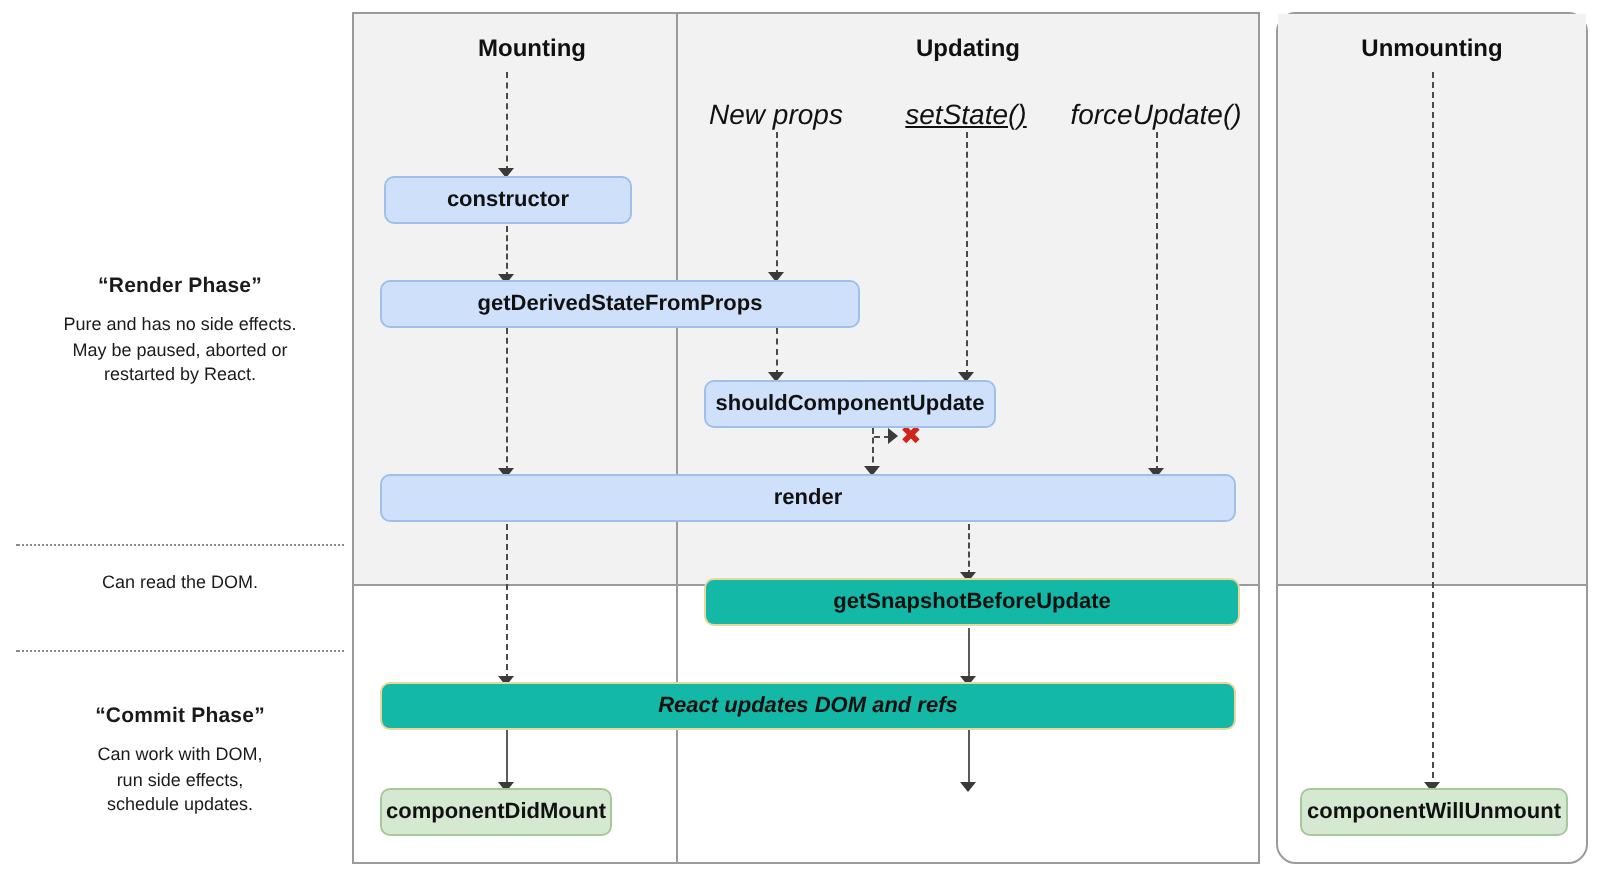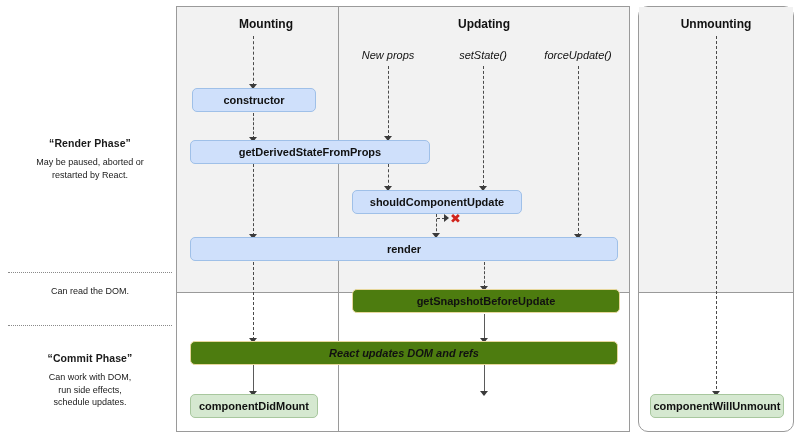--- a/index.html
+++ b/index.html
@@ -66,40 +66,40 @@
     text-align: center;
     font-size: 12px;
     font-weight: bold;
     color: #111;
   }
 
   
   .trigger {
     position: absolute;
     font-style: italic;
-    font-size: 11px;
+    font-size: 14px;
     color: #111;
     white-space: nowrap;
     transform: translateX(-50%);
   }
 
   
   .node {
     position: absolute;
     height: 24px;
     line-height: 22px;
     text-align: center;
     border-radius: 5px;
     font-size: 11px;
     font-weight: bold;
     white-space: nowrap;
     overflow: hidden;
   }
   .node.blue   { background: #cfe0fb; border: 1px solid #9fc0e8; color: #111; }
-  .node.yellow { background: #4d7c0f; border: 1px solid #e7d79c; color: #111; }
+  .node.yellow { background: #14b8a6; border: 1px solid #e7d79c; color: #111; }
   .node.green  { background: #d5e8d0; border: 1px solid #a8c79e; color: #111; }
   .node.italic { font-style: italic; font-weight: bold; }
 
   
   .vline {
     position: absolute;
     width: 0;
     border-left: 1px dashed #4a4a4a;
   }
   .vline.solid { border-left: 1px solid #5a5a5a; }
@@ -135,20 +135,21 @@
   }
 </style>
 </head>
 <body>
 
 <div id="diagram">
 
   <div class="legend" style="top:137px;">
     <div class="legend-title">“Render Phase”</div>
     <div class="legend-body">
+      <div>Pure and has no side effects.</div>
       <div>May be paused, aborted or</div>
       <div>restarted by React.</div>
     </div>
   </div>
 
   <div class="legend-sep" style="top:272px;"></div>
 
   <div class="legend" style="top:285px;">
     <div class="legend-body">
       <div>Can read the DOM.</div>
@@ -175,21 +176,21 @@
     <div class="column-top" style="height:286px;"></div>
     <div class="column-header">Updating</div>
   </div>
 
   <div class="column" style="left:638px; top:6px; width:156px; height:426px;border-radius:10px;">
     <div class="column-top" style="height:286px;"></div>
     <div class="column-header">Unmounting</div>
   </div>
 
   <div class="trigger" style="left:388px; top:49px;">New props</div>
-  <div class="trigger" style="left:483px; top:49px;">setState()</div>
+  <div class="trigger" style="left:483px; top:49px;text-decoration:underline;">setState()</div>
   <div class="trigger" style="left:578px; top:49px;">forceUpdate()</div>
 
   <div class="vline" style="left:253px; top:36px; height:50px;"></div>
   <div class="arrowhead" style="left:253px; top:84px;"></div>
 
   <div class="vline" style="left:253px; top:113px; height:26px;"></div>
   <div class="arrowhead" style="left:253px; top:137px;"></div>
 
   <div class="vline" style="left:253px; top:164px; height:72px;"></div>
   <div class="arrowhead" style="left:253px; top:234px;"></div>
@@ -228,26 +229,26 @@
   <div class="vline solid" style="left:484px; top:365px; height:28px;"></div>
   <div class="arrowhead" style="left:484px; top:391px;"></div>
 
   <div class="vline" style="left:716px; top:36px; height:358px;"></div>
   <div class="arrowhead" style="left:716px; top:391px;"></div>
 
   <div class="node blue" style="left:192px; top:88px; width:124px;">constructor</div>
 
   <div class="node blue" style="left:190px; top:140px; width:240px;">getDerivedStateFromProps</div>
 
-  <div class="node blue" style="left:352px; top:190px; width:170px;">shouldComponentUpdate</div>
+  <div class="node blue" style="left:352px; top:190px; width:146px;">shouldComponentUpdate</div>
 
   <div class="node blue" style="left:190px; top:237px; width:428px;">render</div>
 
   <div class="node yellow" style="left:352px; top:289px; width:268px;">getSnapshotBeforeUpdate</div>
 
   <div class="node yellow italic" style="left:190px; top:341px; width:428px;">React updates DOM and refs</div>
 
-  <div class="node green" style="left:190px; top:394px; width:128px;">componentDidMount</div>
+  <div class="node green" style="left:190px; top:394px; width:116px;">componentDidMount</div>
 
 
   <div class="node green" style="left:650px; top:394px; width:134px;">componentWillUnmount</div>
 
 </div>
 
 </body></html>

